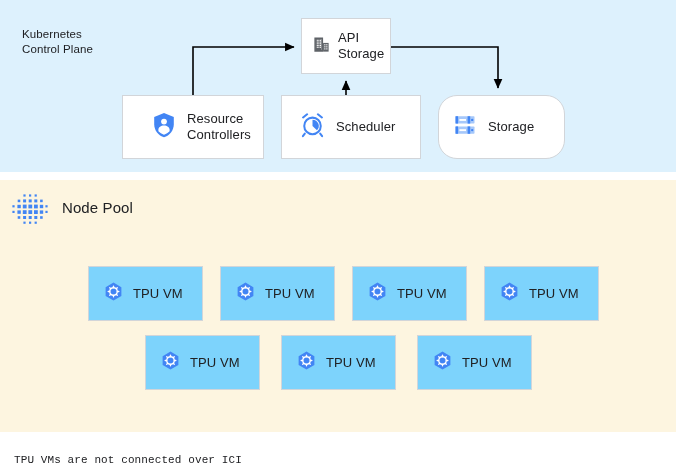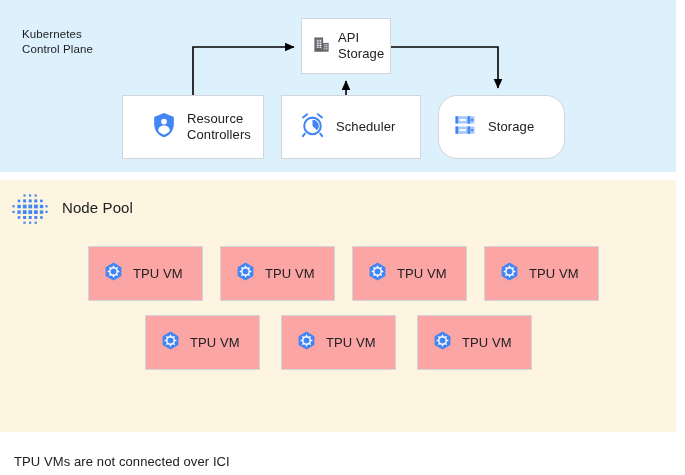--- a/index.html
+++ b/index.html
@@ -112,29 +112,30 @@
     left: 438px; top: 95px;
     width: 127px; height: 64px;
     padding-left: 14px;
     gap: 11px;
     border-radius: 19px;
   }
 
   
   .vm-card {
     position: absolute;
-    background: #fca5a5;
+    background: #7dd3fc;
     border: 1px solid #d2d5d9;
     box-sizing: border-box;
     display: flex;
     align-items: center;
     gap: 9px;
     padding-left: 14px;
     width: 115px;
     height: 55px;
+    margin-top: 20px;
   }
   .vm-card .vm-label {
     color: #202124;
     font-size: 13px;
     line-height: 16px;
     letter-spacing: 0.1px;
     white-space: nowrap;
   }
 
   
@@ -144,24 +145,25 @@
     width: 685px;
     height: 475px;
     pointer-events: none;
   }
 
   
   #caption {
     position: absolute;
     left: 14px;
     top: 454px;
-    font-size: 13px;
+    font-size: 11px;
     color: #202124;
     letter-spacing: 0.1px;
     white-space: nowrap;
+    font-family: Liberation Mono, monospace;
   }
 </style>
 </head>
 <body>
 
 <div id="diagram">
 
   <div class="panel" id="control-plane-panel"></div>
 
   <div class="panel-title" id="control-plane-title">Kubernetes

